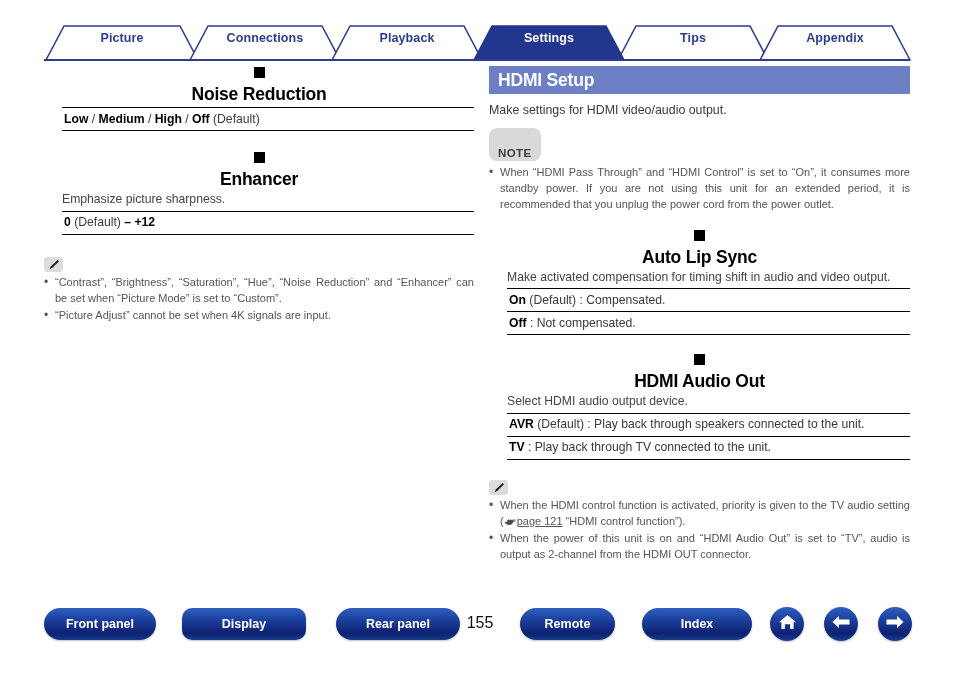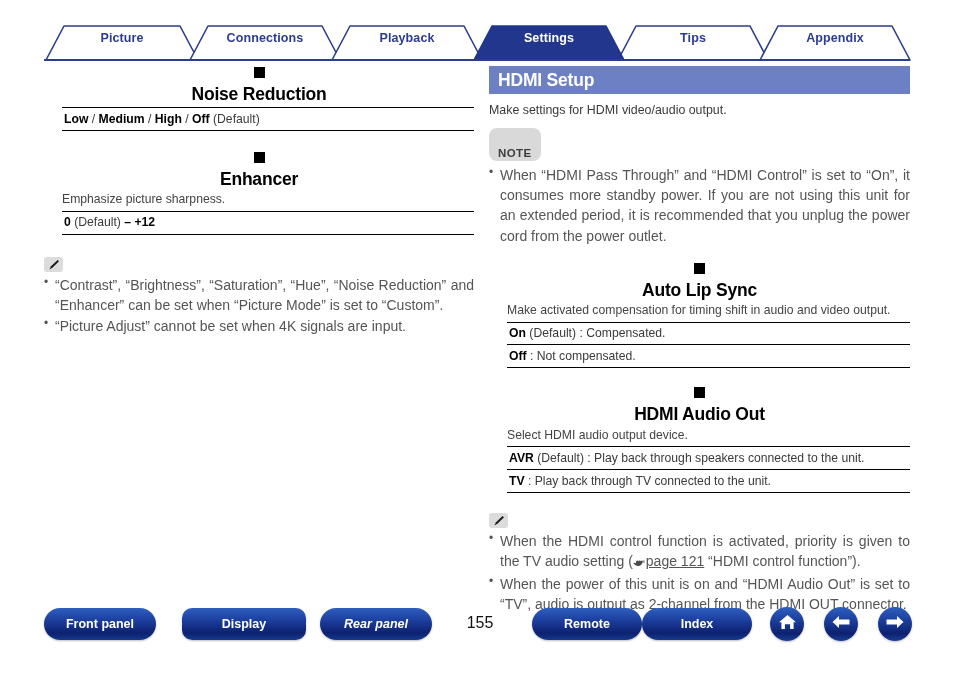--- a/index.html
+++ b/index.html
@@ -123,21 +123,21 @@
     margin-bottom: 4px;
   }
   ul.bullets {
     list-style: none;
     margin: 0;
     padding: 0;
   }
   ul.bullets li {
     position: relative;
     padding-left: 11px;
-    font-size: 14px;
+    font-size: 11px;
     color: #555;
     line-height: 1.45;
     text-align: justify;
     margin-bottom: 1px;
   }
   ul.bullets li::before {
     content: "\2022";
     position: absolute;
     left: 0; top: -1px;
     color: #555;
@@ -345,25 +345,25 @@
               <path d="M9.3,3.0 L11.6,3.0 M9.3,4.2 L11.6,4.2" stroke="#4a4a4a" stroke-width="0.8"></path>
             </svg></span><span class="pagelink">page 121</span><span> “HDMI control function”).</span></li>
       <li>When the power of this unit is on and “HDMI Audio Out” is set to “TV”, audio is output as 2-channel from the HDMI OUT connector.</li>
     </ul>
   </div>
 </div>
 
 <div class="footer">
   <div class="pill" style="left:44px;width:112px;">Front panel</div>
   <div class="pill" style="left:182px;width:124px;border-radius:10px;">Display</div>
-  <div class="pill" style="left:320px;width:112px;font-style:italic;">Rear panel</div>
+  <div class="pill" style="left:336px;width:124px;">Rear panel</div>
 
   <div class="pagenum">155</div>
 
-  <div class="pill" style="left:532px;width:110px;">Remote</div>
+  <div class="pill" style="left:520px;width:95px;">Remote</div>
   <div class="pill" style="left:642px;width:110px;">Index</div>
 
   <div class="circbtn" style="left:770px;">
     <span>
       <svg width="19" height="18" viewBox="0 0 19 18">
         <path d="M9.5,2 L18,9.2 L15.6,9.2 L15.6,16 L12.1,16 L12.1,11.2 L6.9,11.2 L6.9,16 L3.4,16 L3.4,9.2 L1,9.2 Z" fill="#ffffff"></path>
       </svg>
     </span>
   </div>
   <div class="circbtn" style="left:824px;">

